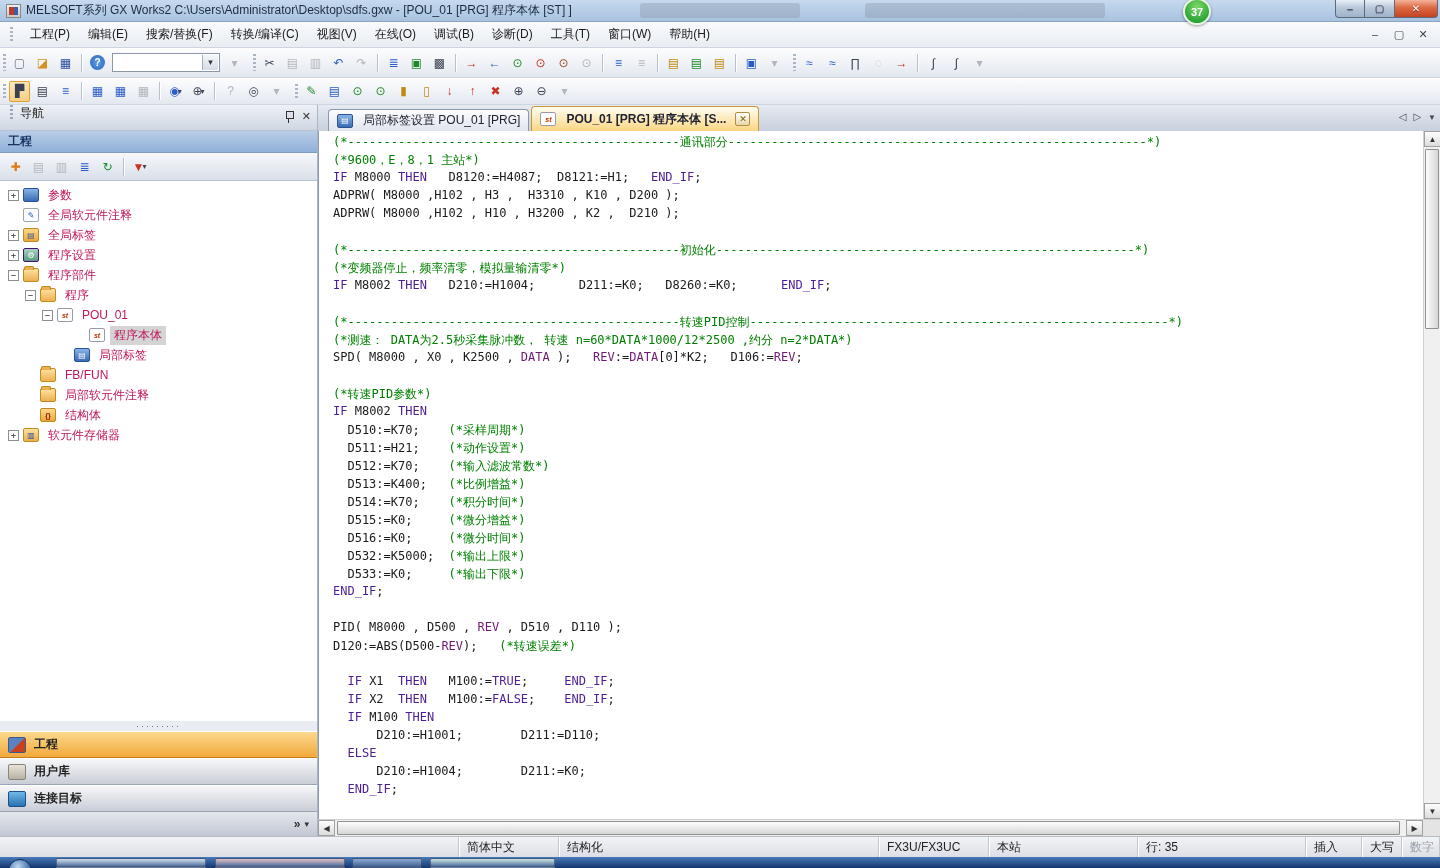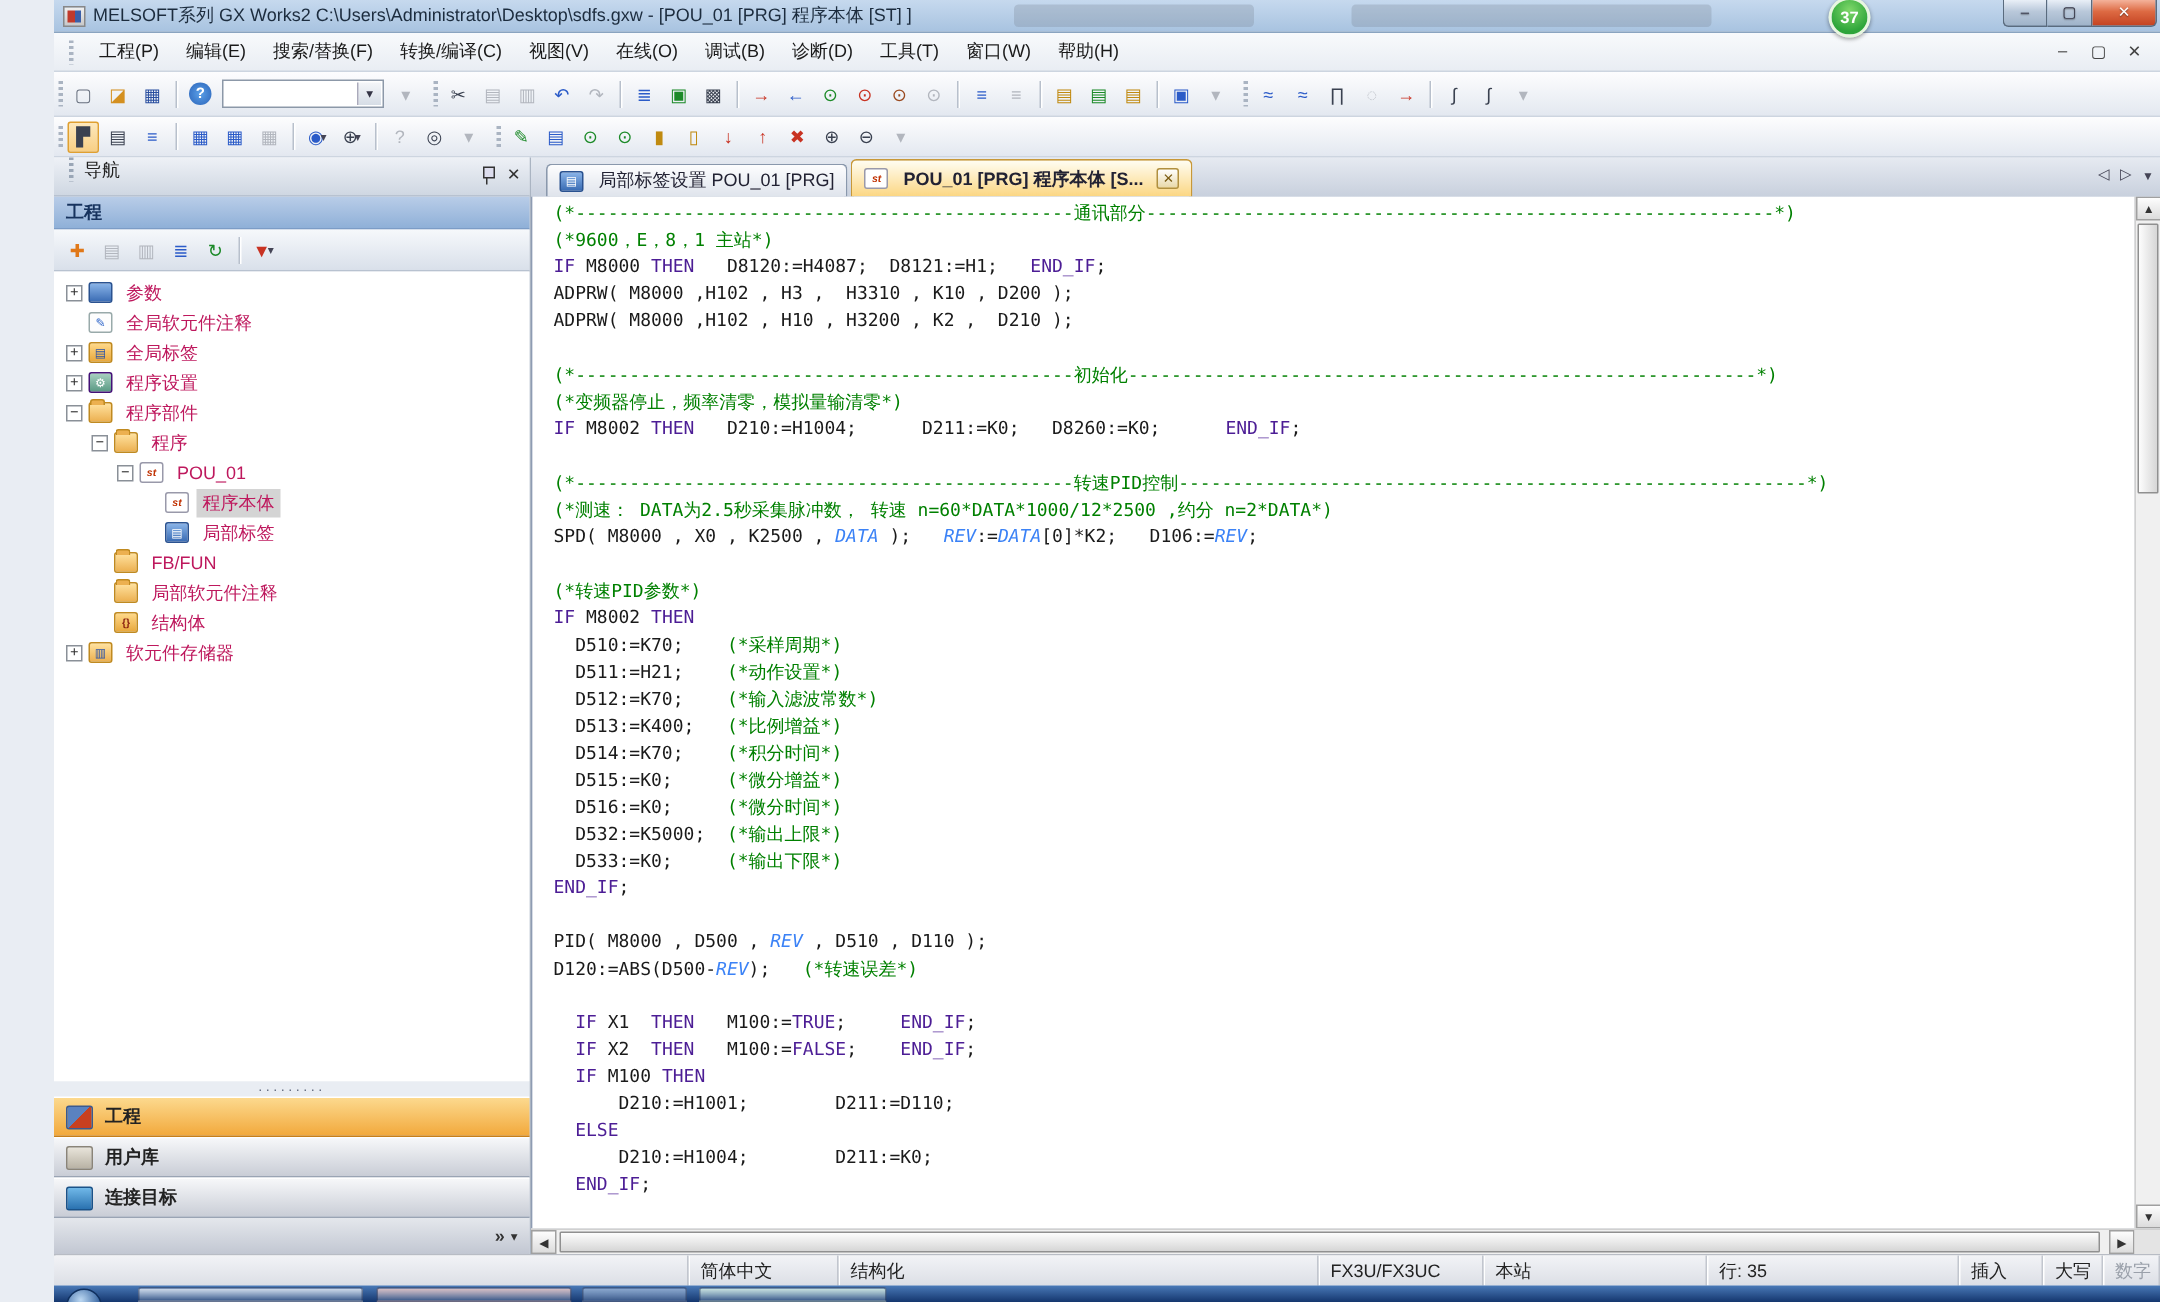--- a/index.html
+++ b/index.html
@@ -1,18 +1,18 @@
 <!DOCTYPE html>
 <html><head>
 <meta charset="utf-8">
 <style>
   * { margin:0; padding:0; box-sizing:border-box; }
   html,body { width:1440px; height:868px; overflow:hidden;
     font-family:"Liberation Sans","DejaVu Sans",sans-serif; font-size:12px; color:#222; }
-  .window { width:1440px; height:868px; display:flex; flex-direction:column; background:#e9edf3; position:relative;padding-left:36px; }
+  .window { width:1440px; height:868px; display:flex; flex-direction:column; background:#e9edf3; position:relative; }
 
   
   .titlebar { height:22px; background:linear-gradient(#c6d9ee,#a8c3e0); border-bottom:1px solid #8aa4c0;
     display:flex; align-items:center; padding:0 4px; position:relative; }
   .appicon { width:15px; height:14px; margin:0 5px 0 2px; background:linear-gradient(#f0f0f0,#c8c8c8);
     border:1px solid #888; position:relative; }
   .appicon::before { content:""; position:absolute; left:2px; top:2px; width:5px; height:8px; background:#c0392b; }
   .appicon::after { content:""; position:absolute; right:2px; top:2px; width:4px; height:8px; background:#3a5fa8; }
   .titletext { font-size:12px; color:#1c2c3e; white-space:nowrap; }
   .glassblob { position:absolute; top:3px; height:15px; background:rgba(120,130,145,.28); border-radius:3px; }
@@ -117,21 +117,21 @@
     background:linear-gradient(#fdfdfe,#dfe4ec); color:#223; white-space:nowrap; }
   .tab.active { height:25px; background:linear-gradient(#fffdf2,#fbd682); border-color:#c89838; font-weight:bold; }
   .tabclose { width:15px; height:14px; border:1px solid #b09040; background:linear-gradient(#fff,#e8d8a8);
     color:#7a5a10; font-size:9px; display:flex; align-items:center; justify-content:center; margin-left:4px; border-radius:2px; }
   .tabctl { position:absolute; right:4px; top:6px; display:flex; gap:7px; color:#445; font-size:10px; }
   .editorbody { flex:1; display:flex; min-height:0; border-left:1px solid #8e9cb2; }
   .code { flex:1; background:#fff; overflow:hidden; padding:3px 0 0 14px;
     font-family:"DejaVu Sans Mono","Liberation Mono",monospace; font-size:12px; }
   .cl { height:18px; white-space:pre; }
   .cl span { white-space:pre; }
-  .tk-c{color:#008000;} .tk-k{color:#4c1d95;} .tk-l{color:#3b82f6;font-style:italic;} .tk-n{color:#1a1a1a;}
+  .tk-c{color:#008000;} .tk-k{color:#4c1d95;} .tk-l{color:#701a75;} .tk-n{color:#1a1a1a;}
 
   
   .vscroll { width:17px; background:#f0f0f0; border-left:1px solid #d0d0d0; display:flex; flex-direction:column; }
   .hscroll { height:17px; background:#f0f0f0; border-top:1px solid #d0d0d0; display:flex; }
   .sbtn { width:17px; height:16px; background:linear-gradient(#fdfdfd,#dcdcdc); border:1px solid #a0a0a0;
     color:#333; font-size:8px; display:flex; align-items:center; justify-content:center; flex:none; }
   .vtrack { flex:1; position:relative; }
   .vthumb { position:absolute; left:1px; right:1px; top:2px; height:180px;
     background:linear-gradient(90deg,#fdfdfd,#d6d6d6); border:1px solid #909090; border-radius:1px; }
   .htrack { flex:1; position:relative; }
@@ -455,21 +455,21 @@
           <div class="trow" style="padding-left: 25px;">
             <span class="texp">−</span>
             <span class="ticon ic-folder"></span>
             <span class="tlabel">程序</span>
           </div>
           <div class="trow" style="padding-left: 42px;">
             <span class="texp">−</span>
             <span class="ticon ic-st">st</span>
             <span class="tlabel">POU_01</span>
           </div>
-          <div class="trow sel" style="padding-left: 59px;">
+          <div class="trow sel" style="padding-left: 59px; margin-left: 15px;">
             <span class="texp none"></span>
             <span class="ticon ic-st">st</span>
             <span class="tlabel">程序本体</span>
           </div>
           <div class="trow" style="padding-left: 59px;">
             <span class="texp none"></span>
             <span class="ticon ic-local-label">▤</span>
             <span class="tlabel">局部标签</span>
           </div>
           <div class="trow" style="padding-left: 25px;">

